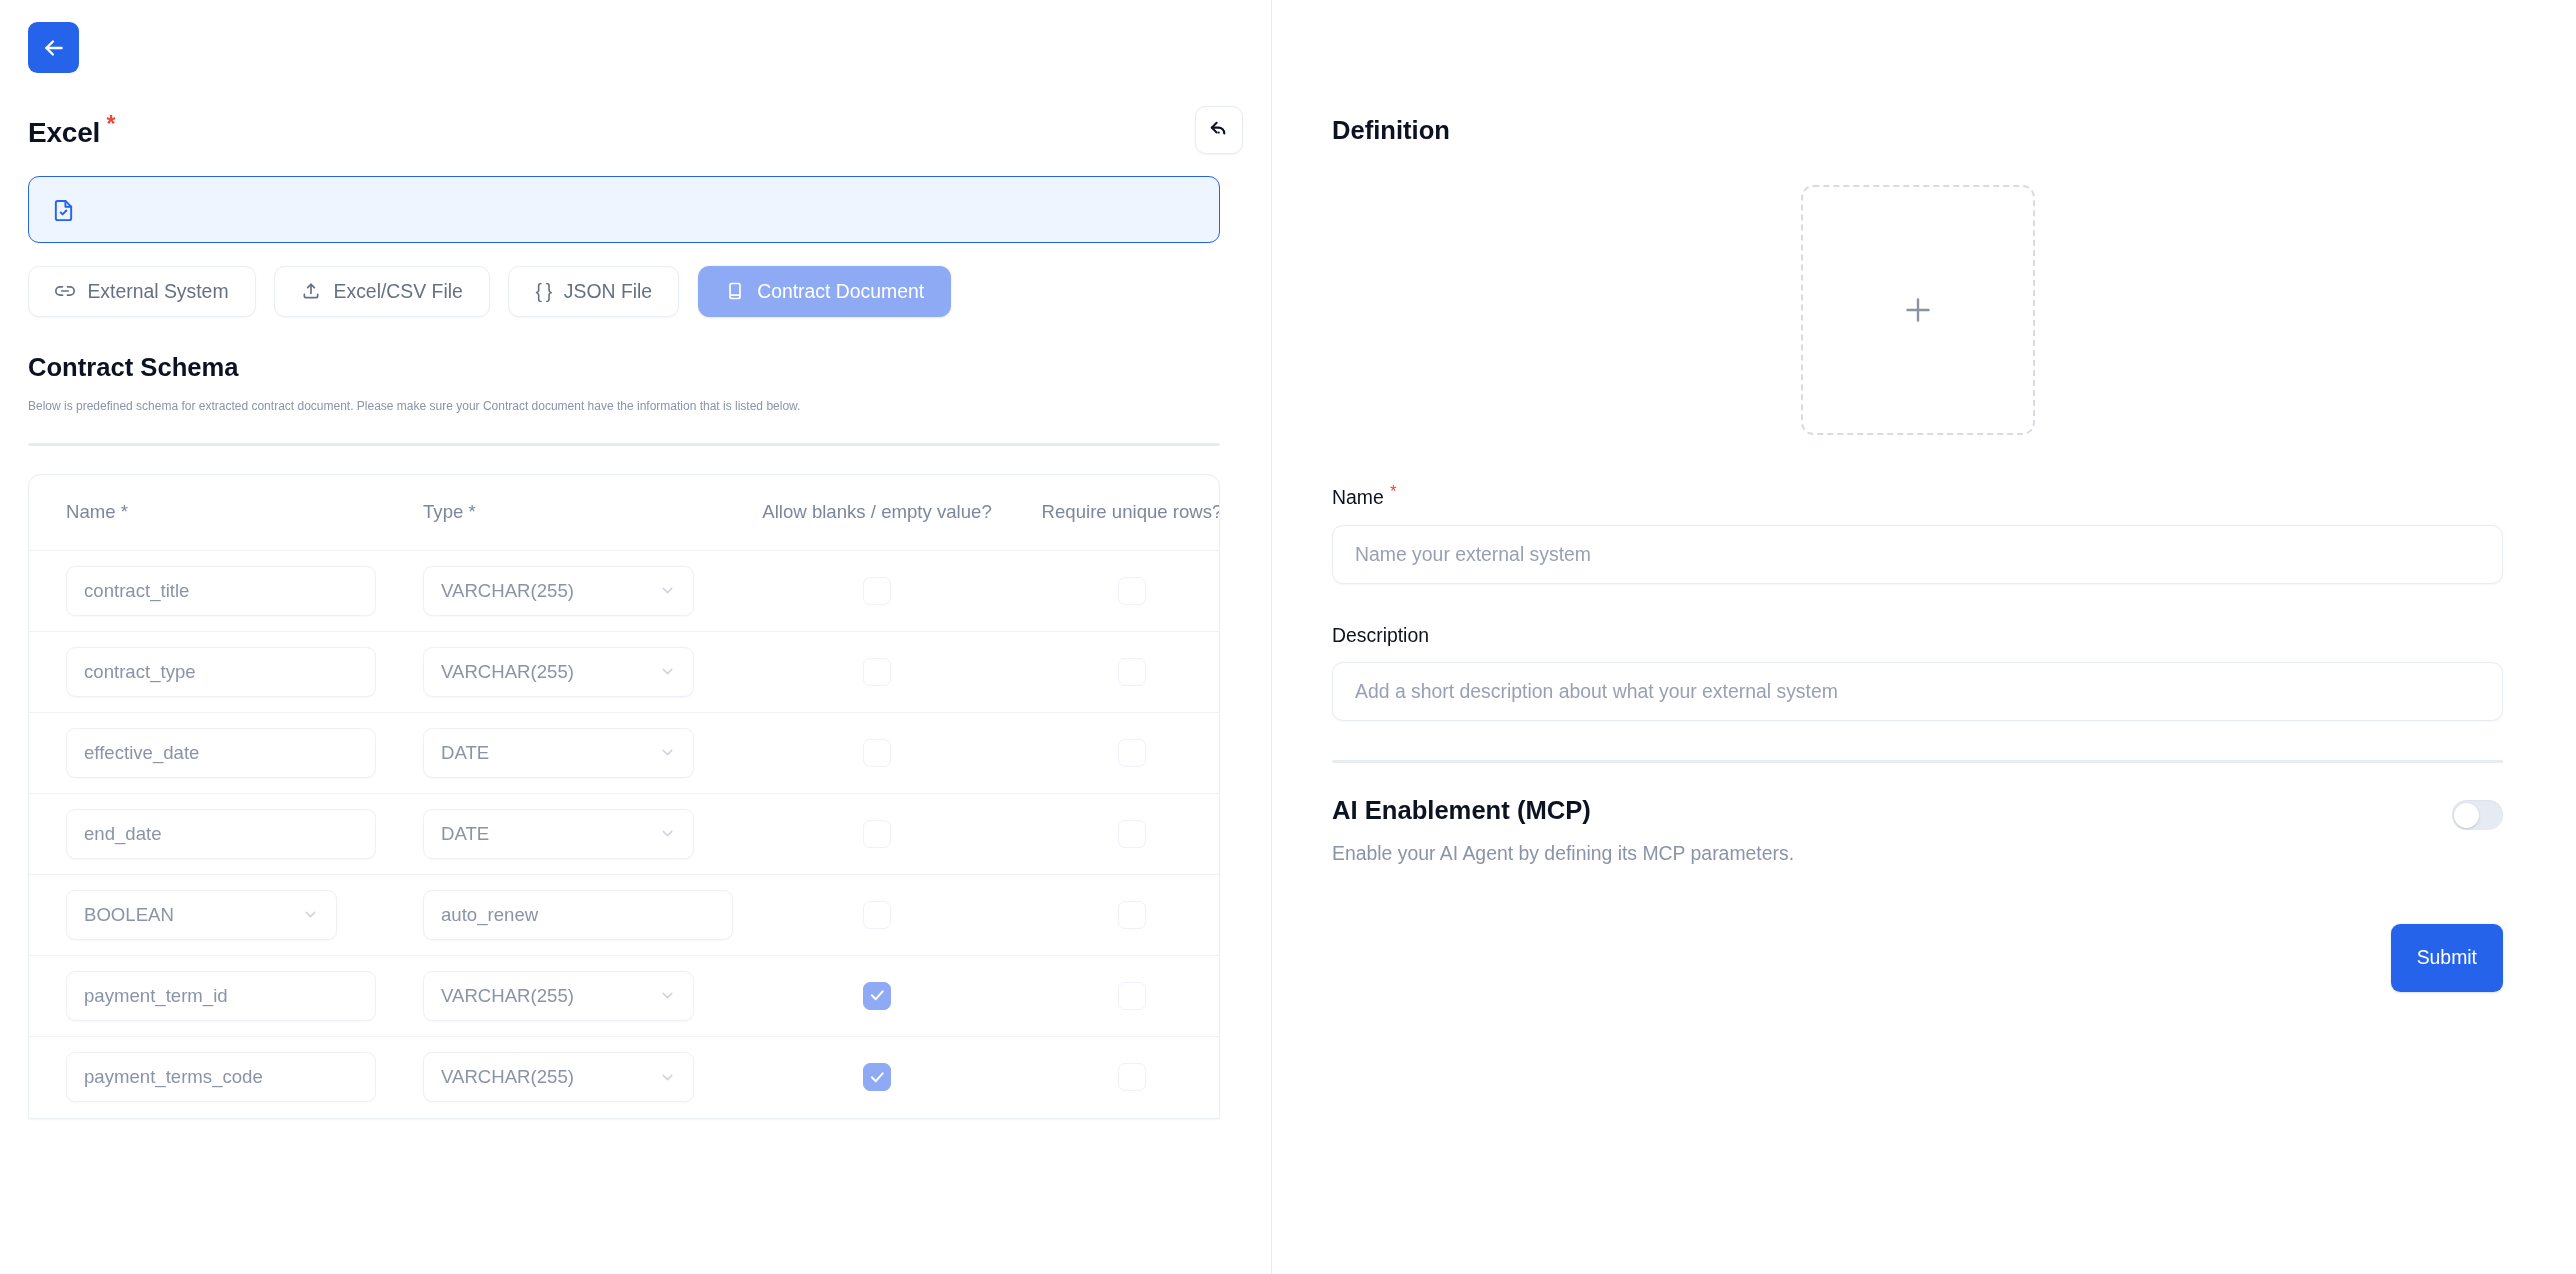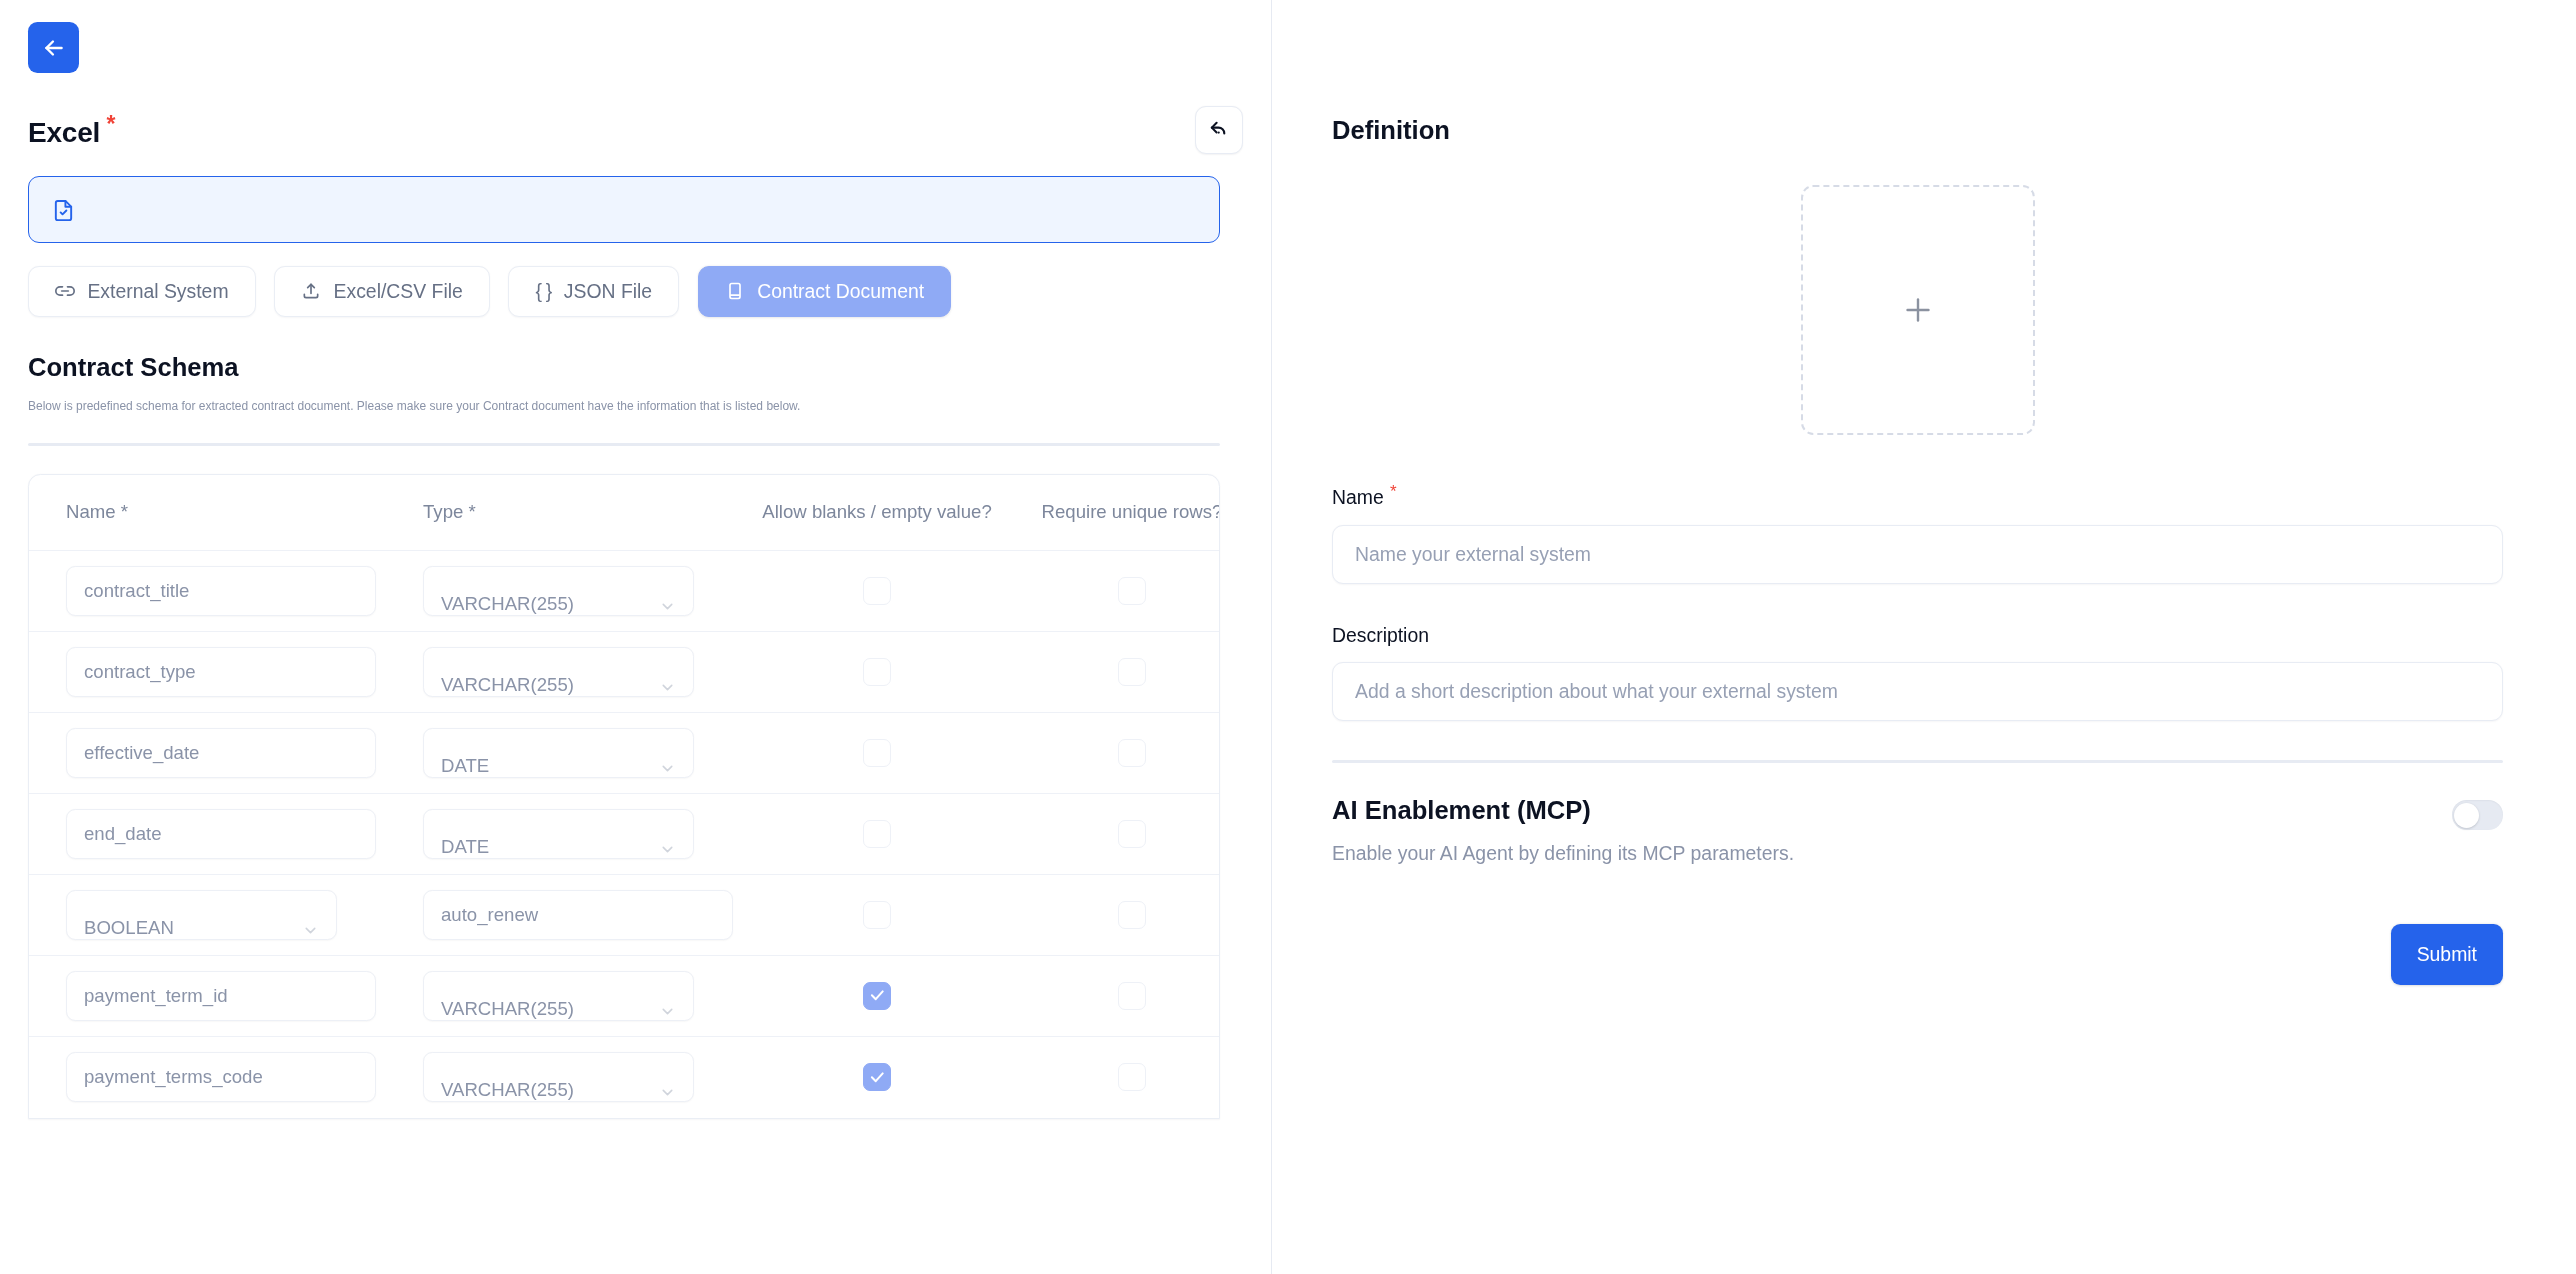--- a/index.html
+++ b/index.html
@@ -127,21 +127,21 @@
     padding: 0 17px;
     font-size: 18.6px; color: #8a93a8;
     width: 310px;
     box-shadow: 0 0.8px 1.6px rgba(16,24,40,.03);
   }
   .cell-select {
     height: 50px;
     border: 1.6px solid #edf0f6;
     border-radius: 9.3px;
     background: #ffffff;
-    display: flex; align-items: flex-end; justify-content: space-between;
+    display: flex; align-items: center; justify-content: space-between;
     padding: 0 17px;
     font-size: 18.6px; color: #8a93a8;
     width: 271px;
     box-shadow: 0 0.8px 1.6px rgba(16,24,40,.03);
     cursor: pointer;
   }
   .chev { width: 17px; height: 17px; opacity: .45; }
   .cbwrap { display: flex; justify-content: center; }
   .cbox {
     width: 28px; height: 28px; border-radius: 7px;
@@ -198,21 +198,21 @@
   }
   .toggle .knob {
     position: absolute; top: 2.3px; left: 2.3px;
     width: 25px; height: 25px; border-radius: 50%;
     background: #ffffff; box-shadow: 0 0.8px 2.3px rgba(16,24,40,.18);
   }
   .submit-row { margin-top: 59px; display: flex; justify-content: flex-end; }
   .submit-btn {
     background: #2563eb; color: #ffffff;
     border: none; border-radius: 9.3px;
-    height: 61px; padding: 0 26px;
+    height: 68px; padding: 0 26px;
     font-size: 19.4px; font-family: inherit; cursor: pointer;
     box-shadow: 0 0.8px 2.3px rgba(16,24,40,.15);
   }
 </style>
 </head>
 <body>
 
 <div class="app">
 
   <div class="left-panel">

